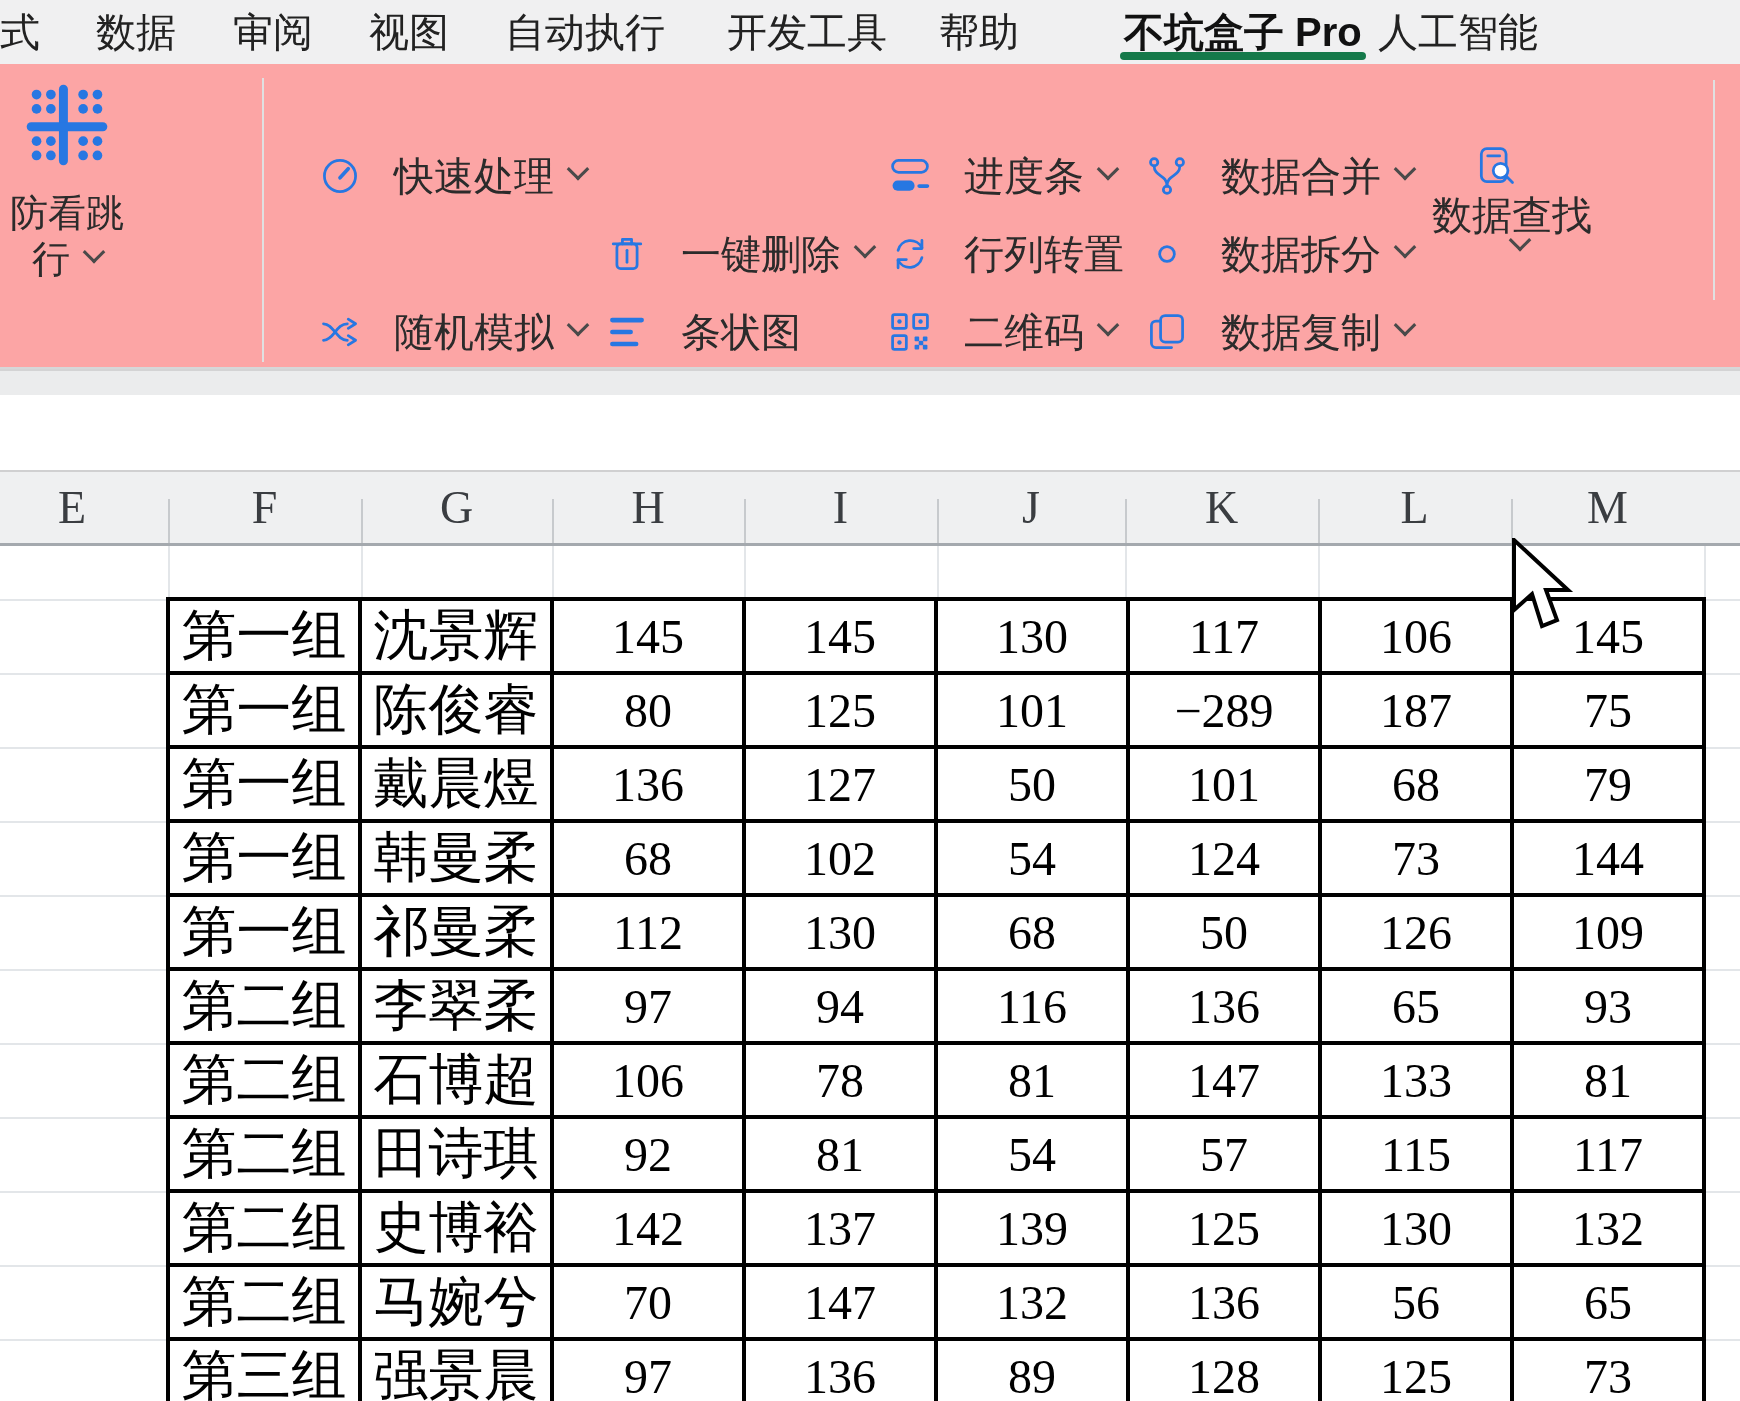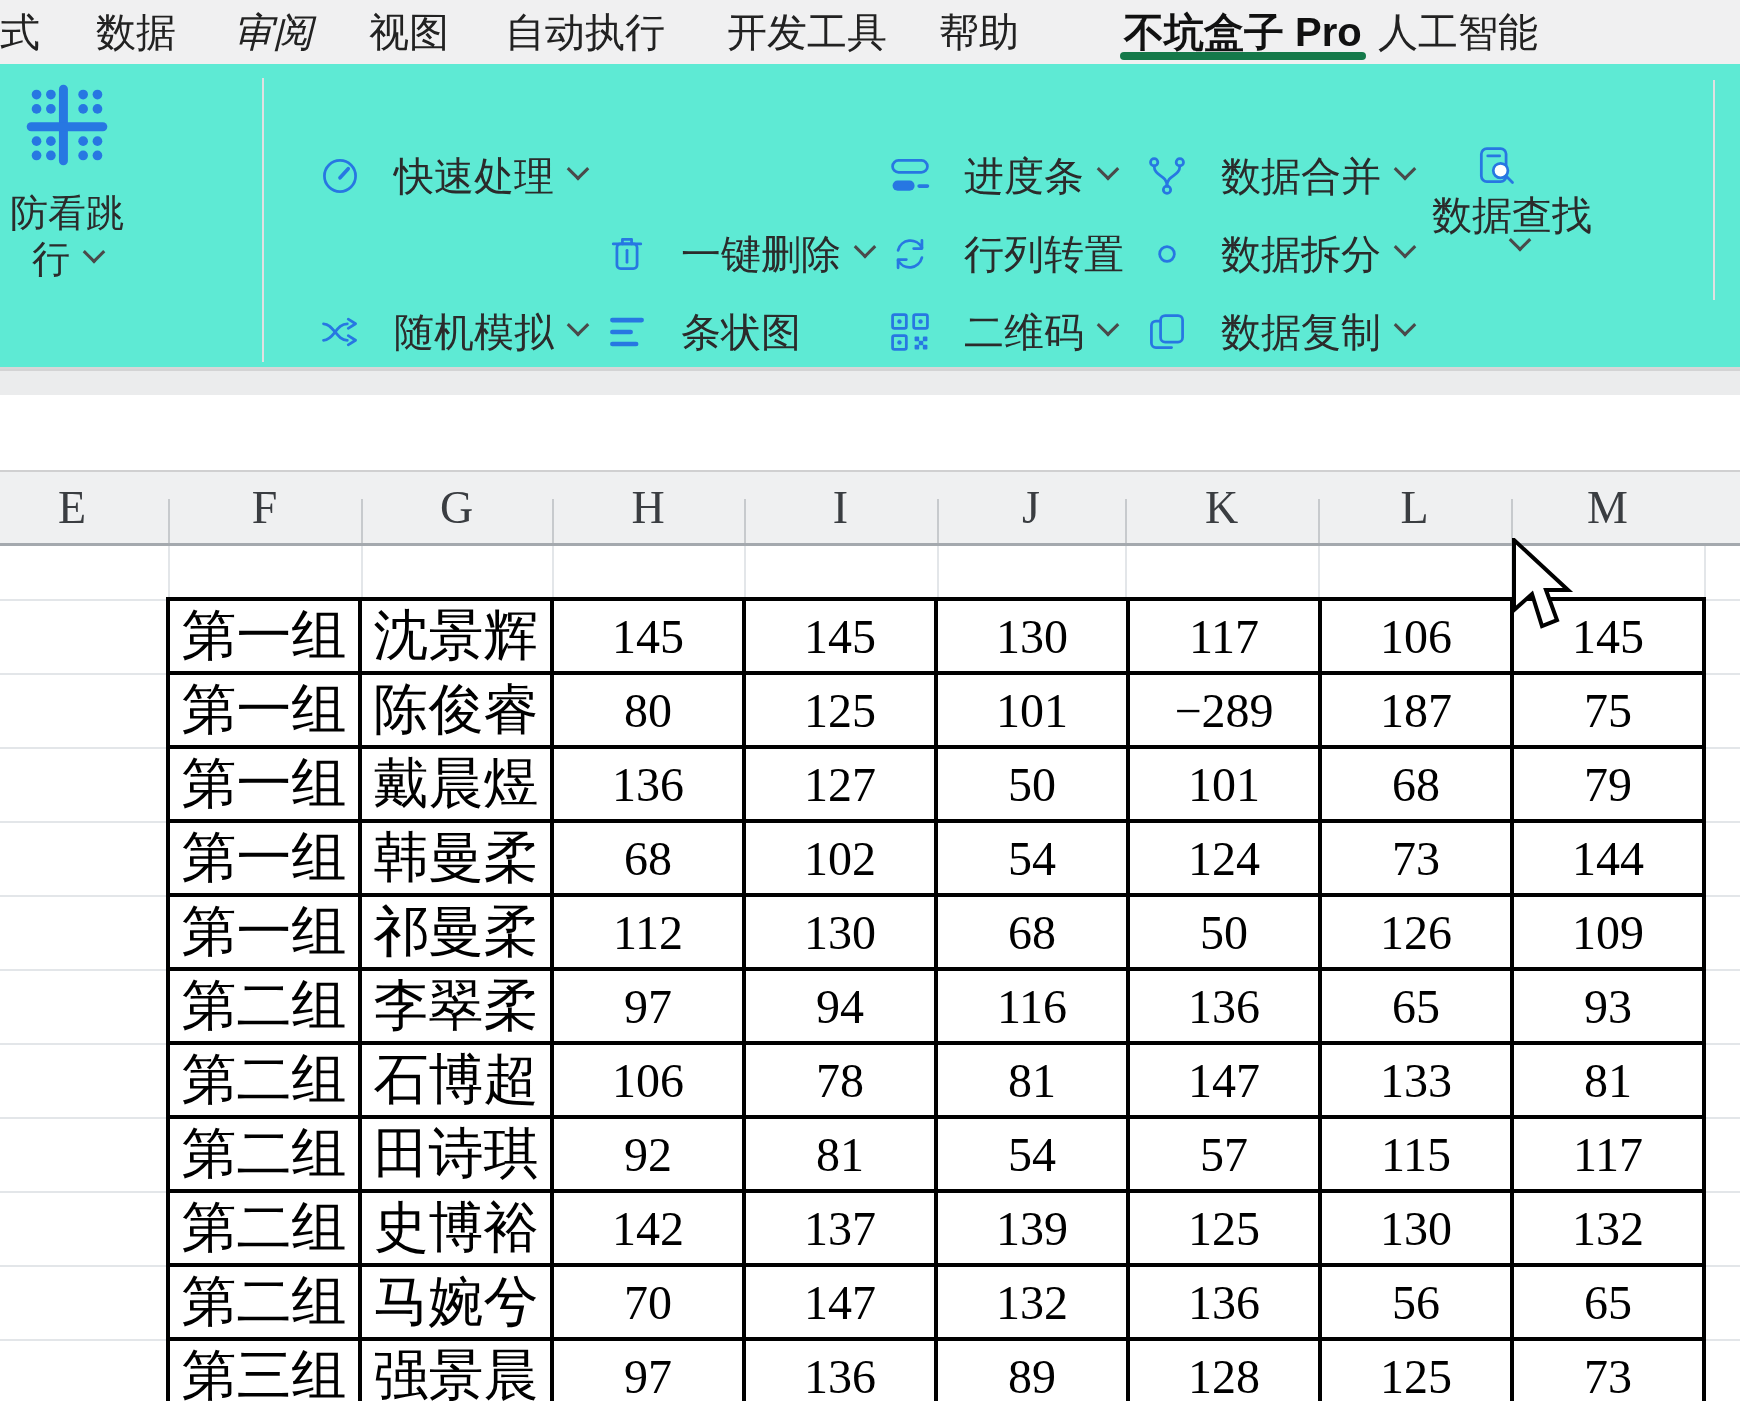--- a/index.html
+++ b/index.html
@@ -7,21 +7,21 @@
          font-family:"Liberation Sans","DejaVu Sans",sans-serif;}
 
   
   .menubar{position:absolute;left:0;top:0;width:1740px;height:64px;background:#F0F0F1;}
   .menu-item{position:absolute;top:0;height:64px;display:flex;align-items:center;
              font-size:40px;color:#222;white-space:nowrap;cursor:default;}
   .menu-item.bold{font-weight:bold;color:#111;}
   .menu-underline{position:absolute;left:-4px;right:-4px;bottom:4px;height:8px;border-radius:4px;}
 
   
-  .ribbon{position:absolute;left:0;top:64px;width:1740px;height:303px;background:#5eead4;
+  .ribbon{position:absolute;left:0;top:64px;width:1740px;height:303px;background:#fca5a5;
           border-bottom:2px solid #D6D7D8;}
   .bigbtn{position:absolute;top:18px;width:130px;height:210px;display:flex;flex-direction:column;
           align-items:center;}
   .bigbtn svg{width:86px;height:86px;}
   .biglabel{margin-top:18px;font-size:38px;line-height:46px;color:#2b2b2b;text-align:center;white-space:nowrap;}
   .bigline{display:flex;align-items:center;justify-content:center;}
   .vdiv{position:absolute;width:2px;background:#E0E0E1;}
   .rbtn{position:absolute;height:64px;display:flex;align-items:center;white-space:nowrap;cursor:default;}
   .rbtn svg{width:44px;height:44px;margin-right:16px;flex:0 0 auto;}
   .rbtn .lbl{font-size:40px;color:#2b2b2b;}
@@ -62,21 +62,21 @@
 
 <div class="stage">
 
   <div class="menubar">
       <div class="menu-item" style="left: 0px;">
         <span>式</span>
       </div>
       <div class="menu-item" style="left: 96px;">
         <span>数据</span>
       </div>
-      <div class="menu-item" style="left: 233px; font-style: italic;">
+      <div class="menu-item" style="left: 233px;">
         <span>审阅</span>
       </div>
       <div class="menu-item" style="left: 369px;">
         <span>视图</span>
       </div>
       <div class="menu-item" style="left: 505px;">
         <span>自动执行</span>
       </div>
       <div class="menu-item" style="left: 727px;">
         <span>开发工具</span>

